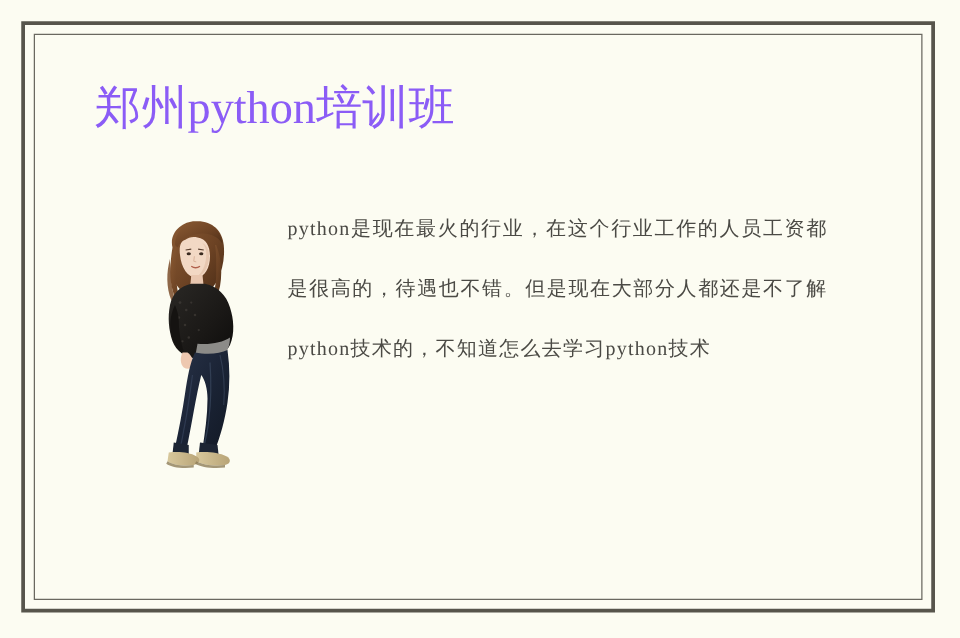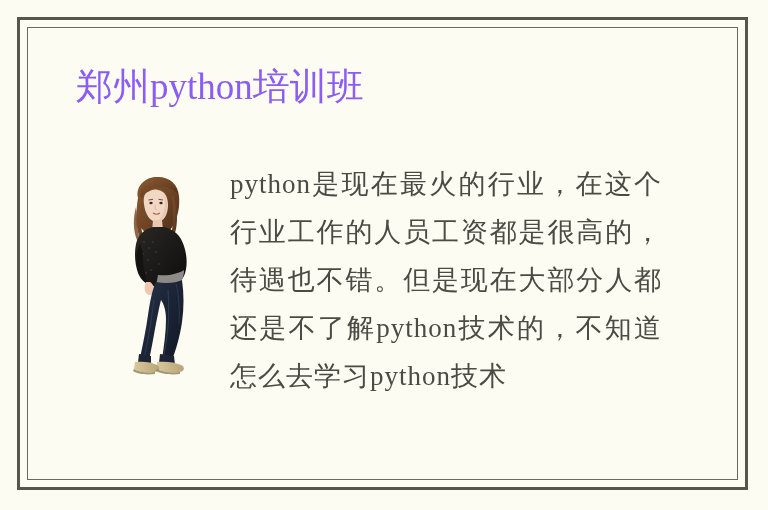--- a/index.html
+++ b/index.html
@@ -79,21 +79,21 @@
     height: 215px;
   }
 
   
   #body-text {
     position: absolute;
     left: 176px;
     top: 0px;
     width: 432px;
     font-family: "Liberation Serif", "DejaVu Serif", serif;
-    font-size: 27px;
+    font-size: 16px;
     line-height: 48px;
     color: #4b4a45;
     text-align: justify;
     text-justify: inter-ideograph;
     letter-spacing: 1px;
   }
 </style>
 </head>
 <body>
 

